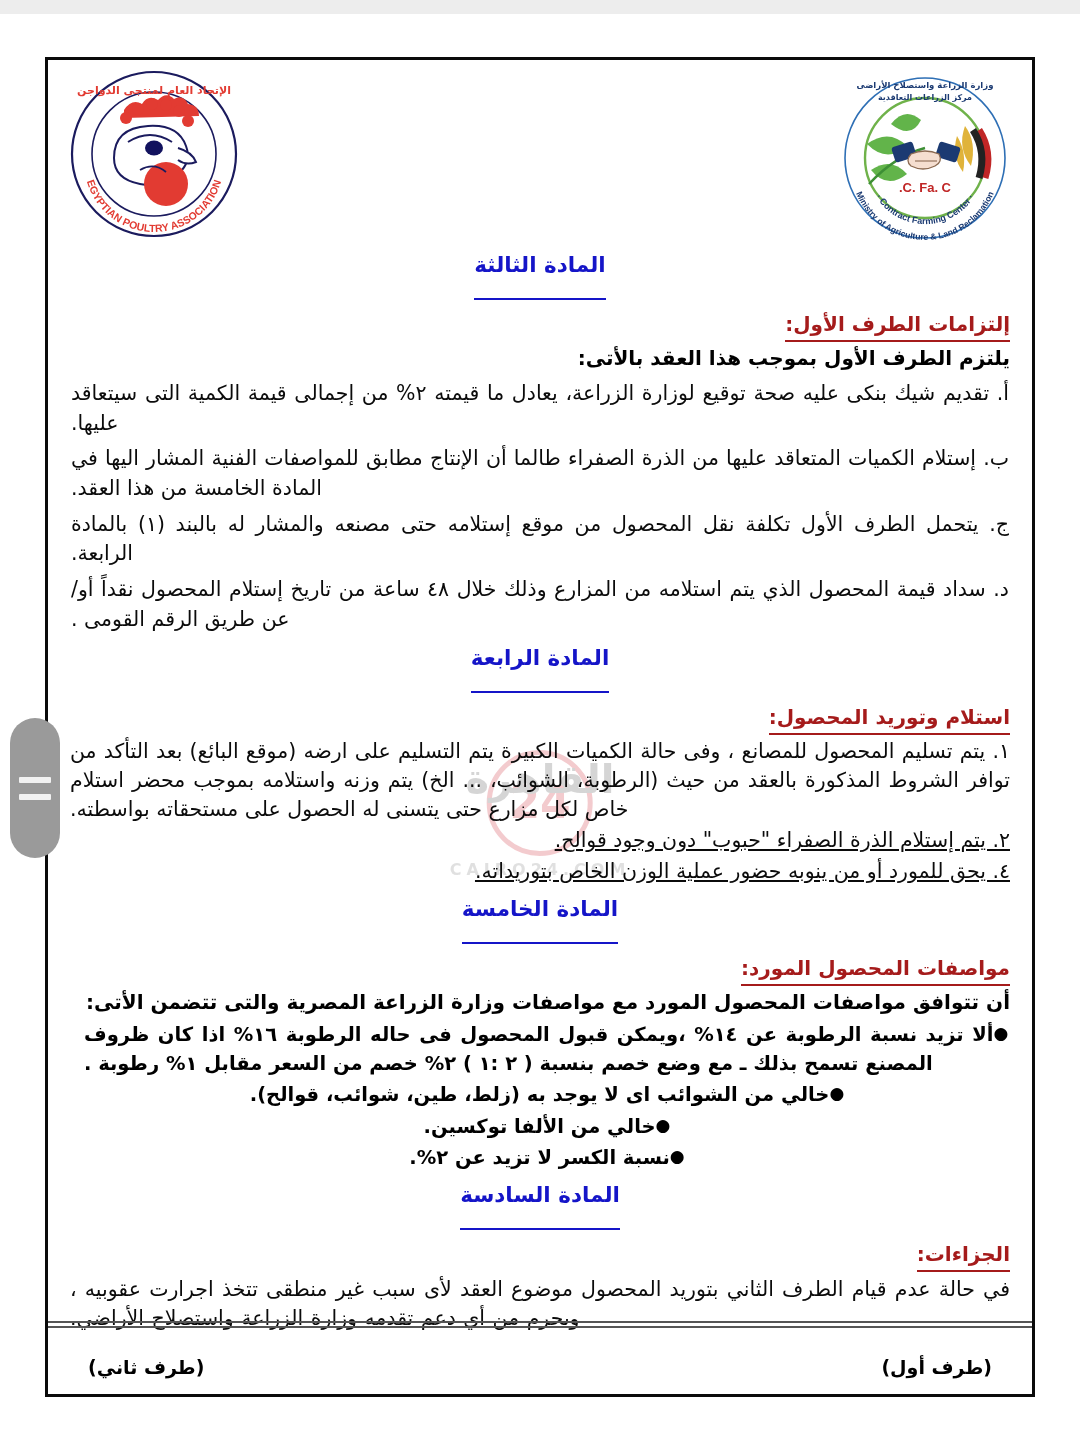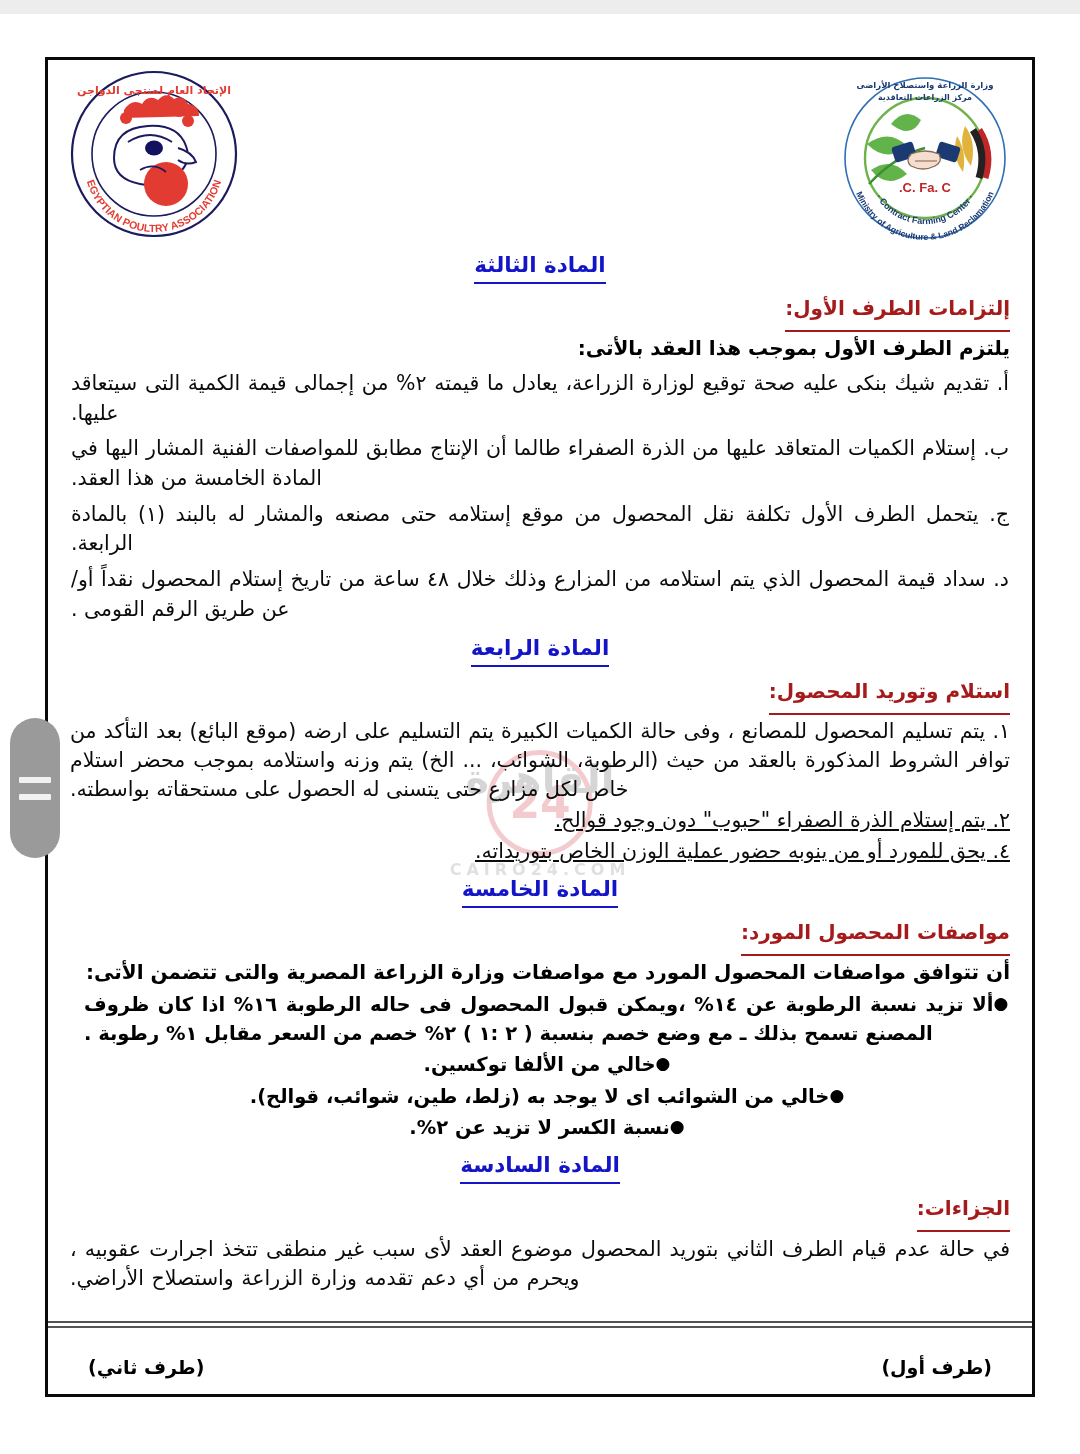--- a/index.html
+++ b/index.html
@@ -71,37 +71,37 @@
     color: #1515c8;
     font-weight: bold;
     font-size: 21.5px;
     letter-spacing: -0.5px;
     margin: 10px 0 2px 0;
     line-height: 1.25;
   }
   .article-title span {
     display: inline-block;
     border-bottom: 2.5px solid #1515c8;
-    padding-bottom: 3px;
+    padding-bottom: 19px;
     text-align: right;
   }
 
   
   .section-heading {
     text-align: right;
     color: #a51b1b;
     font-weight: bold;
     font-size: 20px;
     margin: 12px 0 2px 0;
     line-height: 1.2;
   }
   .section-heading span {
     display: inline-block;
     border-bottom: 2px solid #a51b1b;
-    padding-bottom: 10px;
+    padding-bottom: 4px;
   }
 
   
   .lead-line {
     text-align: right;
     font-weight: bold;
     font-size: 20px;
     color: #000;
     margin: 2px 0 0 0;
     line-height: 1.45;
@@ -392,24 +392,24 @@
       </div>
       <div class="section-heading">
         <span>مواصفات المحصول المورد:</span>
       </div>
       <div class="lead-line">أن تتوافق مواصفات المحصول المورد مع مواصفات وزارة الزراعة المصرية والتى تتضمن الأتى:</div>
       <ul class="bullet-list">
         <li>
           <span class="bullet-dot">●</span><span>ألا تزيد نسبة الرطوبة عن ١٤% ،ويمكن قبول المحصول فى حاله الرطوبة ١٦% اذا كان ظروف المصنع تسمح بذلك ـ مع وضع خصم بنسبة ( ٢ :١ ) ٢% خصم من السعر مقابل ١% رطوبة .</span>
         </li>
         <li class="ctr">
-          <span class="bullet-dot">●</span><span>خالي من الألفا توكسين.</span>
+          <span class="bullet-dot">●</span><span>خالي من الشوائب اى لا يوجد به (زلط، طين، شوائب، قوالح).</span>
         </li>
         <li class="ctr">
-          <span class="bullet-dot">●</span><span>خالي من الشوائب اى لا يوجد به (زلط، طين، شوائب، قوالح).</span>
+          <span class="bullet-dot">●</span><span>خالي من الألفا توكسين.</span>
         </li>
         <li class="ctr">
           <span class="bullet-dot">●</span><span>نسبة الكسر لا تزيد عن ٢%.</span>
         </li>
       </ul>
 
       <div class="article-title">
         <span>المادة السادسة</span>
       </div>
       <div class="section-heading">

